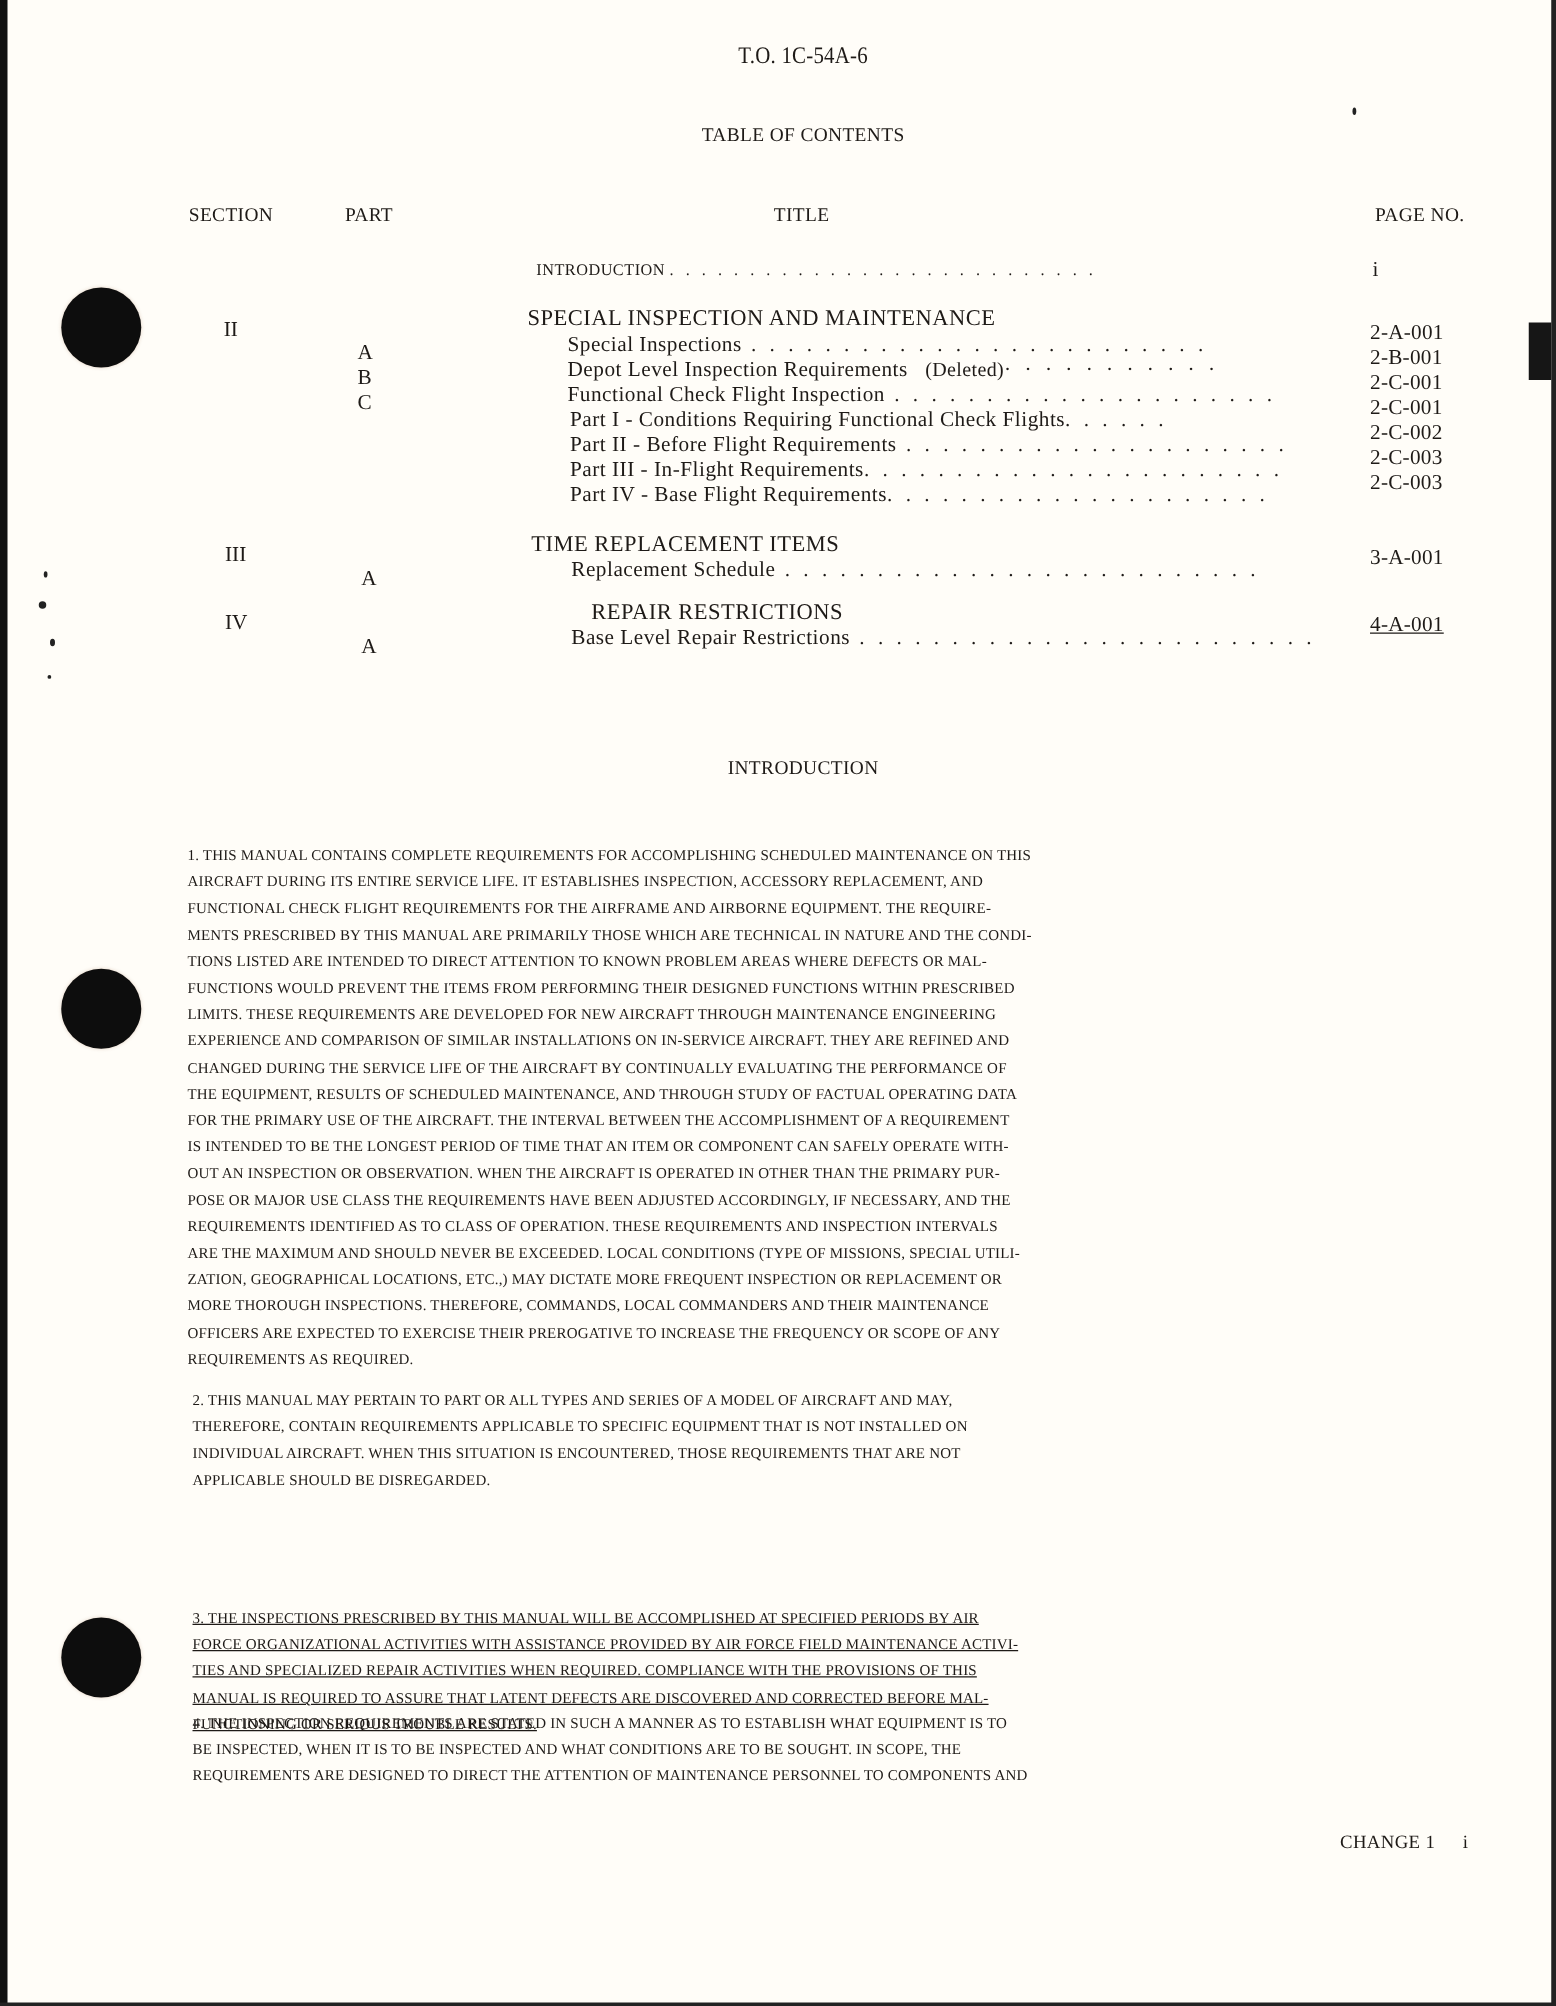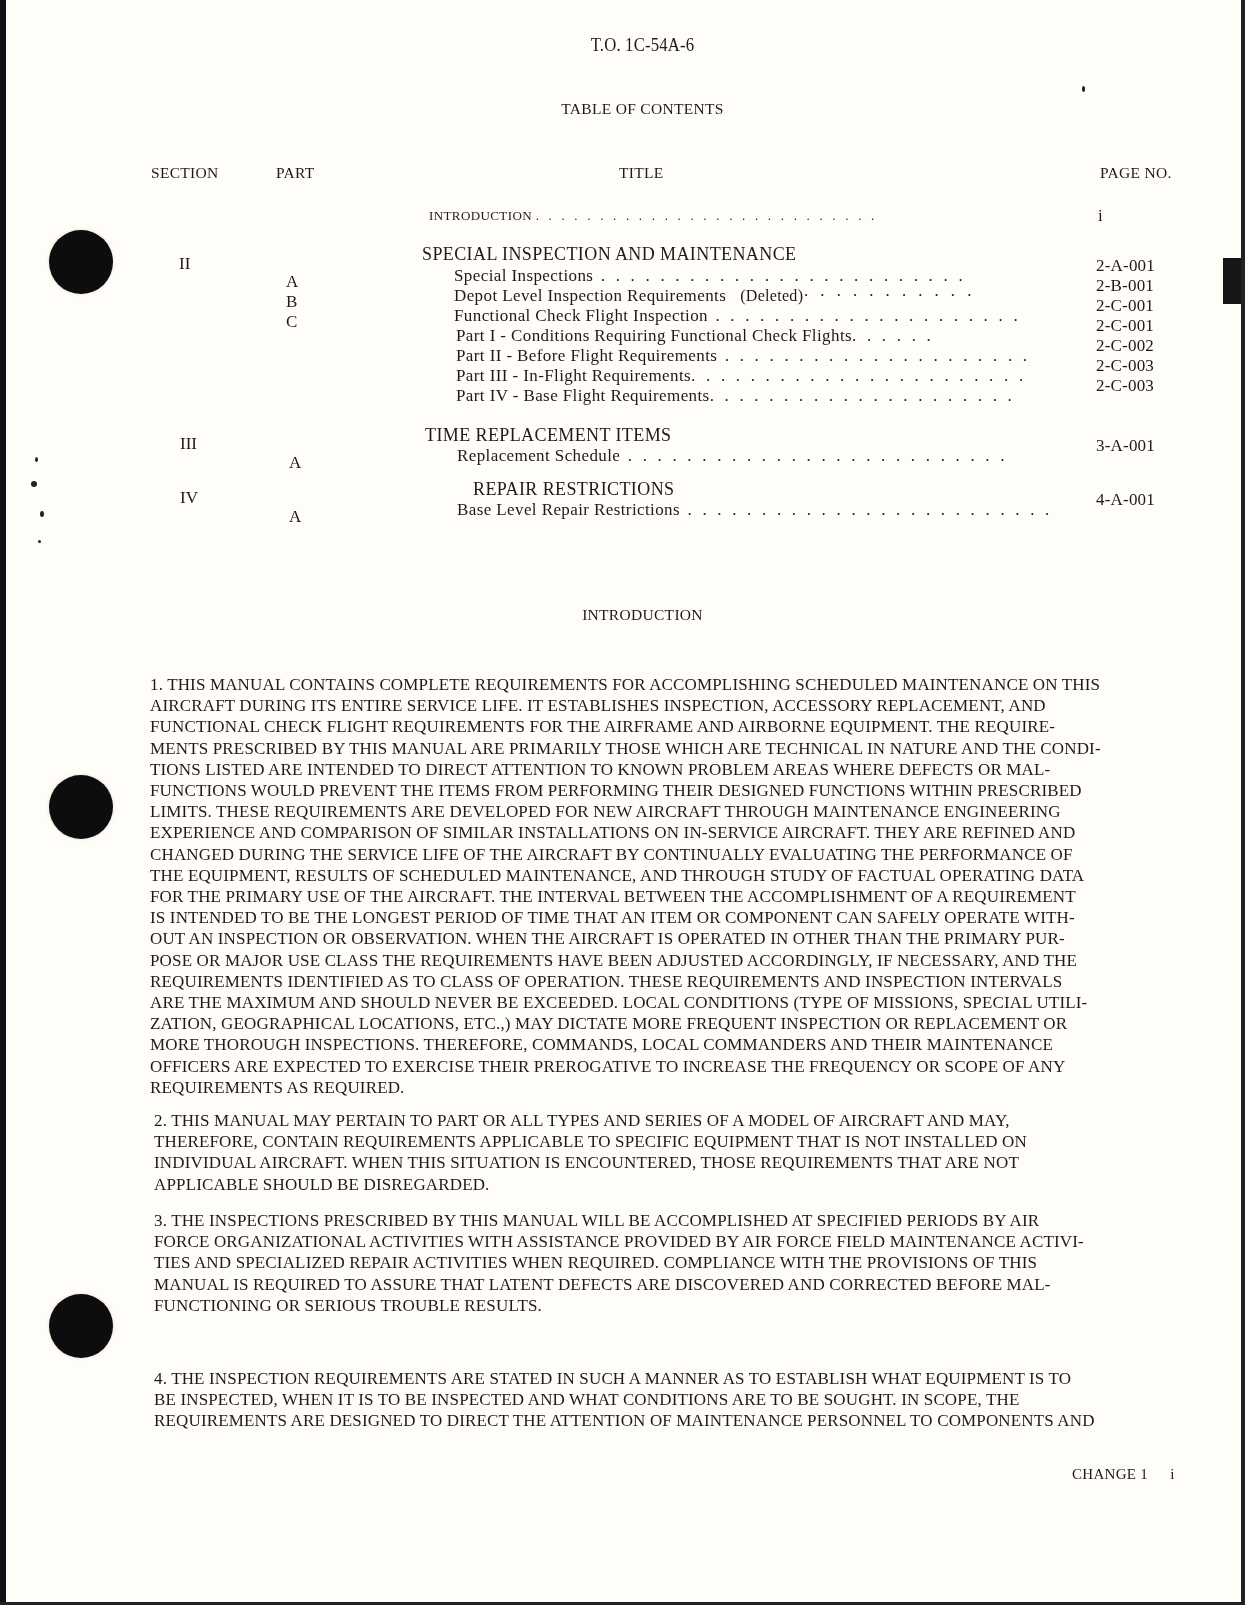--- a/index.html
+++ b/index.html
@@ -24,21 +24,21 @@
     .toc-line { position: absolute; font-size: 17px; white-space: nowrap; letter-spacing: 0.4px; }
     .toc-line .dots { letter-spacing: 3.2px; }
     .toc-small { font-size: 16px; letter-spacing: 0.3px; }
     .toc-upper { position: absolute; font-size: 18px; letter-spacing: 0.4px; white-space: nowrap; }
     .roman { position: absolute; font-size: 17px; }
     .partletter { position: absolute; font-size: 17px; }
     .pageno { position: absolute; font-size: 17px; left: 1096px; letter-spacing: 0.2px; }
 
     .intro-head { position: absolute; top: 606px; left: 0; width: 1285px; text-align: center; font-size: 15.5px; letter-spacing: 0.3px; }
 
-    .para { position: absolute; font-size: 17px; line-height: 21.2px; letter-spacing: 0.15px; }
+    .para { position: absolute; font-size: 12px; line-height: 21.2px; letter-spacing: 0.15px; }
     .para .ln { display: block; white-space: nowrap; }
 
     .footer { position: absolute; top: 1466px; left: 1072px; font-size: 15px; letter-spacing: 0.3px; white-space: nowrap; }
     .footer .pg { margin-left: 22px; }
   </style>
 </head>
 <body>
 
 <div class="edge-left"></div>
 <div class="edge-right"></div>
@@ -111,21 +111,21 @@
   <span>Replacement Schedule</span><span class="dots"> . . . . . . . . . . . . . . . . . . . . . . . . . .</span>
 </div>
 <div class="pageno" style="top:436px;">3-A-001</div>
 
 <div class="roman" style="left:180px;top:488px;">IV</div>
 <div class="toc-upper" style="left:425px;top:479px;margin-left:48px;">REPAIR RESTRICTIONS</div>
 <div class="partletter" style="left:289px;top:507px;">A</div>
 <div class="toc-line" style="left:457px;top:500px;">
   <span>Base Level Repair Restrictions</span><span class="dots"> . . . . . . . . . . . . . . . . . . . . . . . . .</span>
 </div>
-<div class="pageno" style="top:490px;">4-A-001</div>
+<div class="pageno" style="top:490px;text-decoration:underline;">4-A-001</div>
 
 <div class="intro-head">INTRODUCTION</div>
 
 <div class="para" style="left:150px;top:674px;">
   <span class="ln">1.  THIS MANUAL CONTAINS COMPLETE REQUIREMENTS FOR ACCOMPLISHING SCHEDULED MAINTENANCE ON THIS</span>
   <span class="ln">AIRCRAFT DURING ITS ENTIRE SERVICE LIFE.  IT ESTABLISHES INSPECTION, ACCESSORY REPLACEMENT, AND</span>
   <span class="ln">FUNCTIONAL CHECK FLIGHT REQUIREMENTS FOR THE AIRFRAME AND AIRBORNE EQUIPMENT.  THE REQUIRE-</span>
   <span class="ln">MENTS PRESCRIBED BY THIS MANUAL ARE PRIMARILY THOSE WHICH ARE TECHNICAL IN NATURE AND THE CONDI-</span>
   <span class="ln">TIONS LISTED ARE INTENDED TO DIRECT ATTENTION TO KNOWN PROBLEM AREAS WHERE DEFECTS OR MAL-</span>
   <span class="ln">FUNCTIONS WOULD PREVENT THE ITEMS FROM PERFORMING THEIR DESIGNED FUNCTIONS WITHIN PRESCRIBED</span>
@@ -145,21 +145,21 @@
   <span class="ln">REQUIREMENTS AS REQUIRED.</span>
 </div>
 
 <div class="para" style="left:154px;top:1110px;">
   <span class="ln">2.  THIS MANUAL MAY PERTAIN TO PART OR ALL TYPES AND SERIES OF A MODEL OF AIRCRAFT AND MAY,</span>
   <span class="ln">THEREFORE, CONTAIN REQUIREMENTS  APPLICABLE TO SPECIFIC EQUIPMENT THAT IS NOT INSTALLED ON</span>
   <span class="ln">INDIVIDUAL AIRCRAFT.  WHEN THIS SITUATION IS ENCOUNTERED, THOSE REQUIREMENTS THAT ARE NOT</span>
   <span class="ln">APPLICABLE SHOULD BE DISREGARDED.</span>
 </div>
 
-<div class="para" style="left:154px;top:1210px;">
+<div class="para" style="left:154px;top:1284px;text-decoration:underline;">
   <span class="ln">3.  THE INSPECTIONS PRESCRIBED BY THIS MANUAL WILL BE ACCOMPLISHED AT SPECIFIED PERIODS BY AIR</span>
   <span class="ln">FORCE ORGANIZATIONAL ACTIVITIES WITH ASSISTANCE PROVIDED BY AIR FORCE FIELD MAINTENANCE ACTIVI-</span>
   <span class="ln">TIES AND SPECIALIZED REPAIR ACTIVITIES WHEN REQUIRED.  COMPLIANCE WITH THE PROVISIONS OF THIS</span>
   <span class="ln">MANUAL IS REQUIRED TO ASSURE THAT LATENT DEFECTS ARE DISCOVERED AND CORRECTED BEFORE MAL-</span>
   <span class="ln">FUNCTIONING OR SERIOUS TROUBLE RESULTS.</span>
 </div>
 
 <div class="para" style="left:154px;top:1368px;">
   <span class="ln">4.  THE INSPECTION REQUIREMENTS ARE STATED IN SUCH A MANNER AS TO ESTABLISH WHAT EQUIPMENT IS TO</span>
   <span class="ln">BE INSPECTED, WHEN IT IS TO BE INSPECTED   AND WHAT CONDITIONS ARE TO BE SOUGHT.  IN SCOPE, THE</span>

